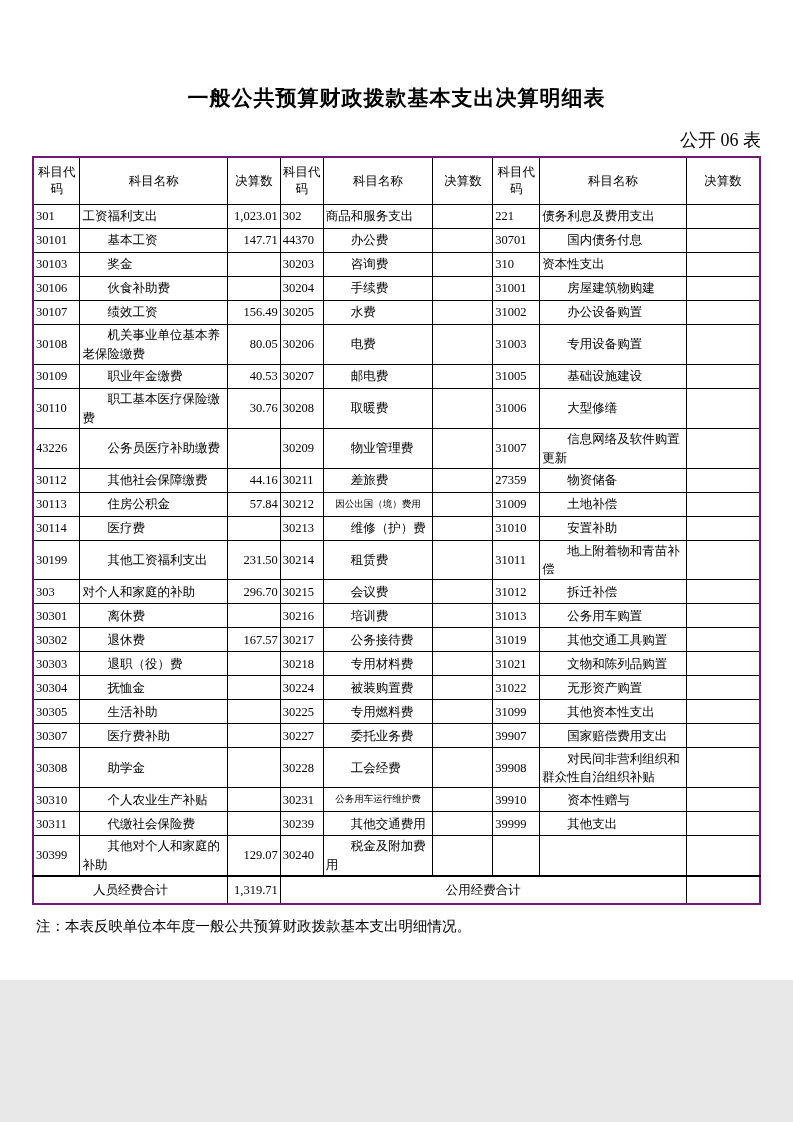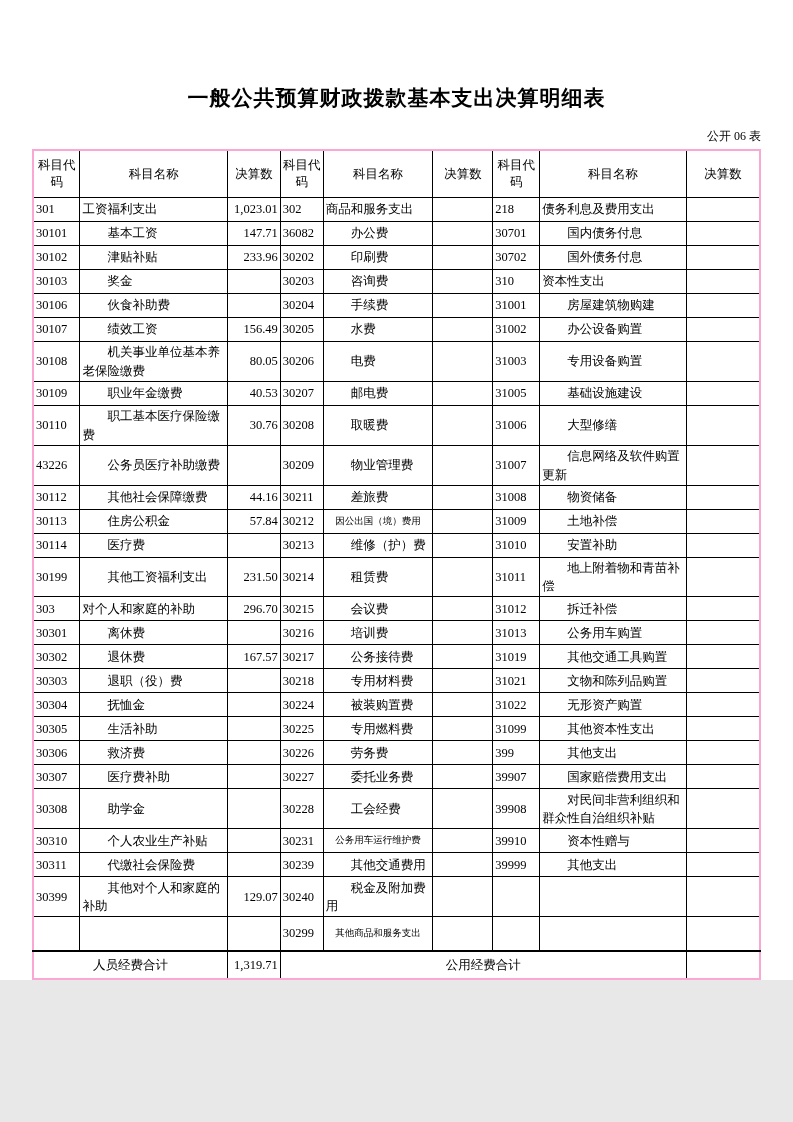--- a/index.html
+++ b/index.html
@@ -6,33 +6,33 @@
   .page {
     width:793px; height:980px; margin:0 auto; background:#ffffff;
     font-family:"Liberation Serif","DejaVu Serif",serif; color:#000;
     box-sizing:border-box; padding-top:84px; position:relative;
   }
   .title {
     text-align:center; font-size:21px; font-weight:bold; letter-spacing:1px;
     margin:0 32px;
   }
   .pubno {
-    text-align:right; font-size:12px; margin:16px 32px 0 32px;
+    text-align:right; font-size:18px; margin:16px 32px 0 32px;
   }
   .meta {
     display:grid; grid-template-columns:1fr 1fr 1fr;
     font-size:13.5px; margin:9px 32px 5px 36px;
   }
   .meta .m-left  { text-align:left; }
   .meta .m-center{ text-align:center; }
   .meta .m-right { text-align:right; }
 
   table.budget {
     width:729px; margin:4px auto 0 auto; border-collapse:collapse;
-    border:2px solid #f9a8d4; table-layout:fixed; font-size:12.5px;
+    border:2px solid #701a75; table-layout:fixed; font-size:12.5px;
   }
   table.budget th, table.budget td {
     border:1px solid #000; padding:1px 2px; vertical-align:middle;
     overflow:hidden; line-height:1.45;
   }
   table.budget th {
     font-weight:normal; text-align:center; height:44px; line-height:1.35;
   }
   tr.r-n { height:24px; }
   tr.r-t { height:40px; }
@@ -85,44 +85,33 @@
         </tr>
     </thead>
     <tbody id="table-body">
         <tr class="r-n">
           <td class="cell-code">301</td>
           <td class="cell-name">工资福利支出</td>
           <td class="cell-value">1,023.01</td>
           <td class="cell-code">302</td>
           <td class="cell-name">商品和服务支出</td>
           <td class="cell-value"></td>
-          <td class="cell-code">218</td>
+          <td class="cell-code">221</td>
           <td class="cell-name">债务利息及费用支出</td>
           <td class="cell-value"></td>
         </tr>
         <tr class="r-n">
           <td class="cell-code">30101</td>
           <td class="cell-name ind">基本工资</td>
           <td class="cell-value">147.71</td>
-          <td class="cell-code">36082</td>
+          <td class="cell-code">44370</td>
           <td class="cell-name ind">办公费</td>
           <td class="cell-value"></td>
           <td class="cell-code">30701</td>
           <td class="cell-name ind">国内债务付息</td>
-          <td class="cell-value"></td>
-        </tr>
-        <tr class="r-n">
-          <td class="cell-code">30102</td>
-          <td class="cell-name ind">津贴补贴</td>
-          <td class="cell-value">233.96</td>
-          <td class="cell-code">30202</td>
-          <td class="cell-name ind">印刷费</td>
-          <td class="cell-value"></td>
-          <td class="cell-code">30702</td>
-          <td class="cell-name ind">国外债务付息</td>
           <td class="cell-value"></td>
         </tr>
         <tr class="r-n">
           <td class="cell-code">30103</td>
           <td class="cell-name ind">奖金</td>
           <td class="cell-value"></td>
           <td class="cell-code">30203</td>
           <td class="cell-name ind">咨询费</td>
           <td class="cell-value"></td>
           <td class="cell-code">310</td>
@@ -195,21 +184,21 @@
           <td class="cell-name ind">信息网络及软件购置更新</td>
           <td class="cell-value"></td>
         </tr>
         <tr class="r-n">
           <td class="cell-code">30112</td>
           <td class="cell-name ind">其他社会保障缴费</td>
           <td class="cell-value">44.16</td>
           <td class="cell-code">30211</td>
           <td class="cell-name ind">差旅费</td>
           <td class="cell-value"></td>
-          <td class="cell-code">31008</td>
+          <td class="cell-code">27359</td>
           <td class="cell-name ind">物资储备</td>
           <td class="cell-value"></td>
         </tr>
         <tr class="r-n">
           <td class="cell-code">30113</td>
           <td class="cell-name ind">住房公积金</td>
           <td class="cell-value">57.84</td>
           <td class="cell-code">30212</td>
           <td class="cell-name ind sm">因公出国（境）费用</td>
           <td class="cell-value"></td>
@@ -299,31 +288,20 @@
           <td class="cell-name ind">生活补助</td>
           <td class="cell-value"></td>
           <td class="cell-code">30225</td>
           <td class="cell-name ind">专用燃料费</td>
           <td class="cell-value"></td>
           <td class="cell-code">31099</td>
           <td class="cell-name ind">其他资本性支出</td>
           <td class="cell-value"></td>
         </tr>
         <tr class="r-n">
-          <td class="cell-code">30306</td>
-          <td class="cell-name ind">救济费</td>
-          <td class="cell-value"></td>
-          <td class="cell-code">30226</td>
-          <td class="cell-name ind">劳务费</td>
-          <td class="cell-value"></td>
-          <td class="cell-code">399</td>
-          <td class="cell-name ind">其他支出</td>
-          <td class="cell-value"></td>
-        </tr>
-        <tr class="r-n">
           <td class="cell-code">30307</td>
           <td class="cell-name ind">医疗费补助</td>
           <td class="cell-value"></td>
           <td class="cell-code">30227</td>
           <td class="cell-name ind">委托业务费</td>
           <td class="cell-value"></td>
           <td class="cell-code">39907</td>
           <td class="cell-name ind">国家赔偿费用支出</td>
           <td class="cell-value"></td>
         </tr>
@@ -359,31 +337,20 @@
           <td class="cell-code">39999</td>
           <td class="cell-name ind">其他支出</td>
           <td class="cell-value"></td>
         </tr>
         <tr class="r-t">
           <td class="cell-code">30399</td>
           <td class="cell-name ind">其他对个人和家庭的补助</td>
           <td class="cell-value">129.07</td>
           <td class="cell-code">30240</td>
           <td class="cell-name ind">税金及附加费用</td>
-          <td class="cell-value"></td>
-          <td class="cell-code"></td>
-          <td class="cell-name"></td>
-          <td class="cell-value"></td>
-        </tr>
-        <tr class="r-m">
-          <td class="cell-code"></td>
-          <td class="cell-name"></td>
-          <td class="cell-value"></td>
-          <td class="cell-code">30299</td>
-          <td class="cell-name ind sm">其他商品和服务支出</td>
           <td class="cell-value"></td>
           <td class="cell-code"></td>
           <td class="cell-name"></td>
           <td class="cell-value"></td>
         </tr>
       </tbody>
     <tfoot>
       <tr class="r-f">
         <td class="f-label" colspan="2">人员经费合计</td>
         <td class="cell-value">1,319.71</td>

